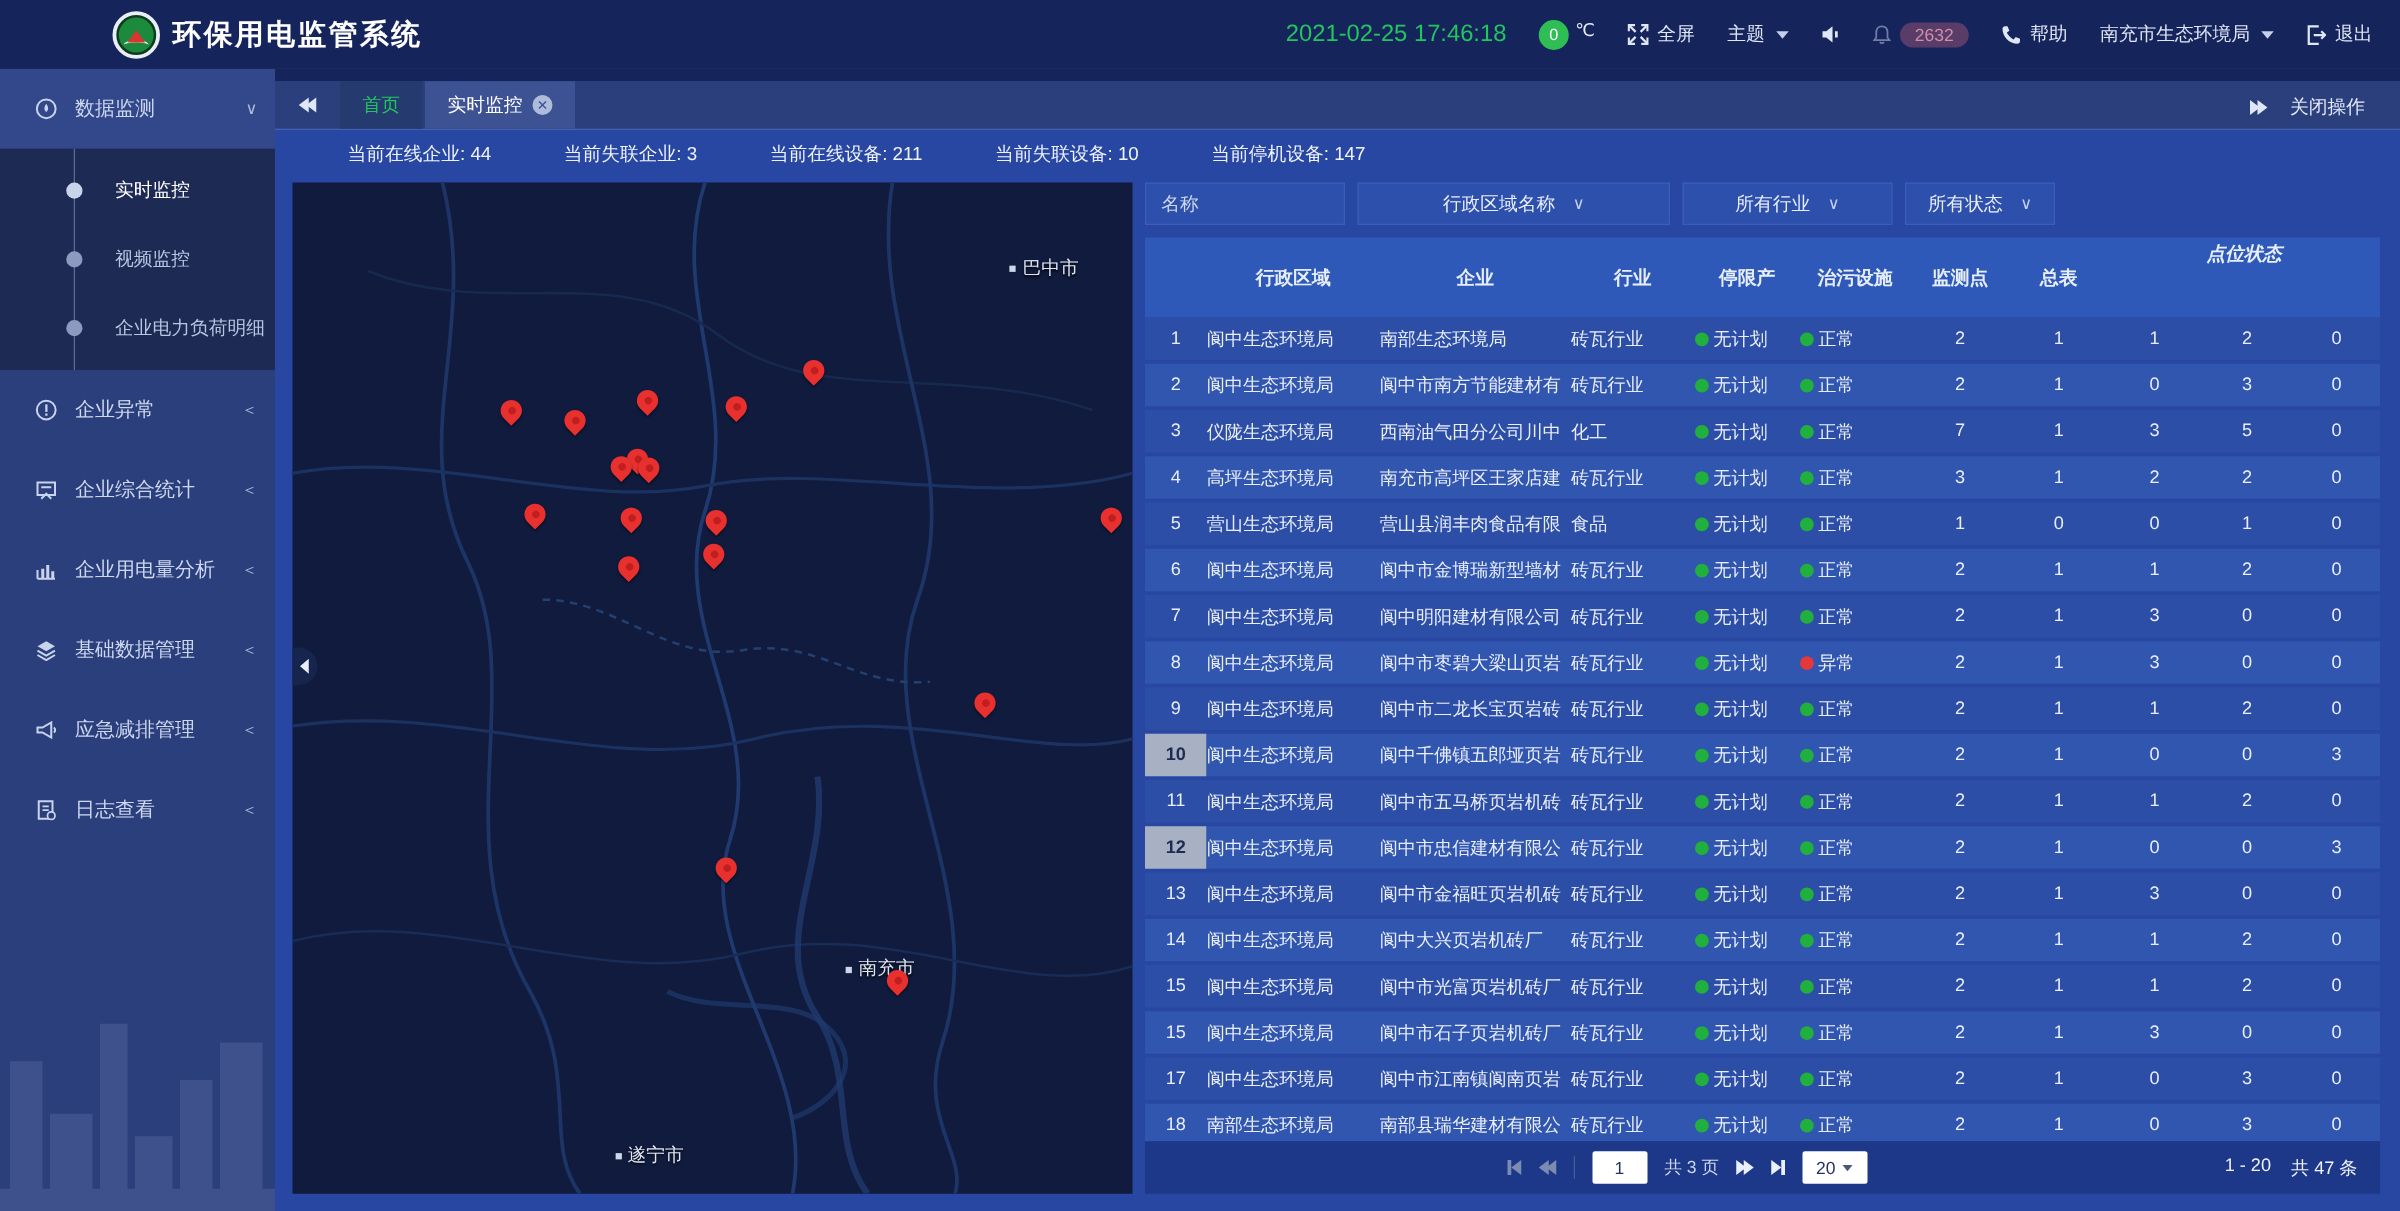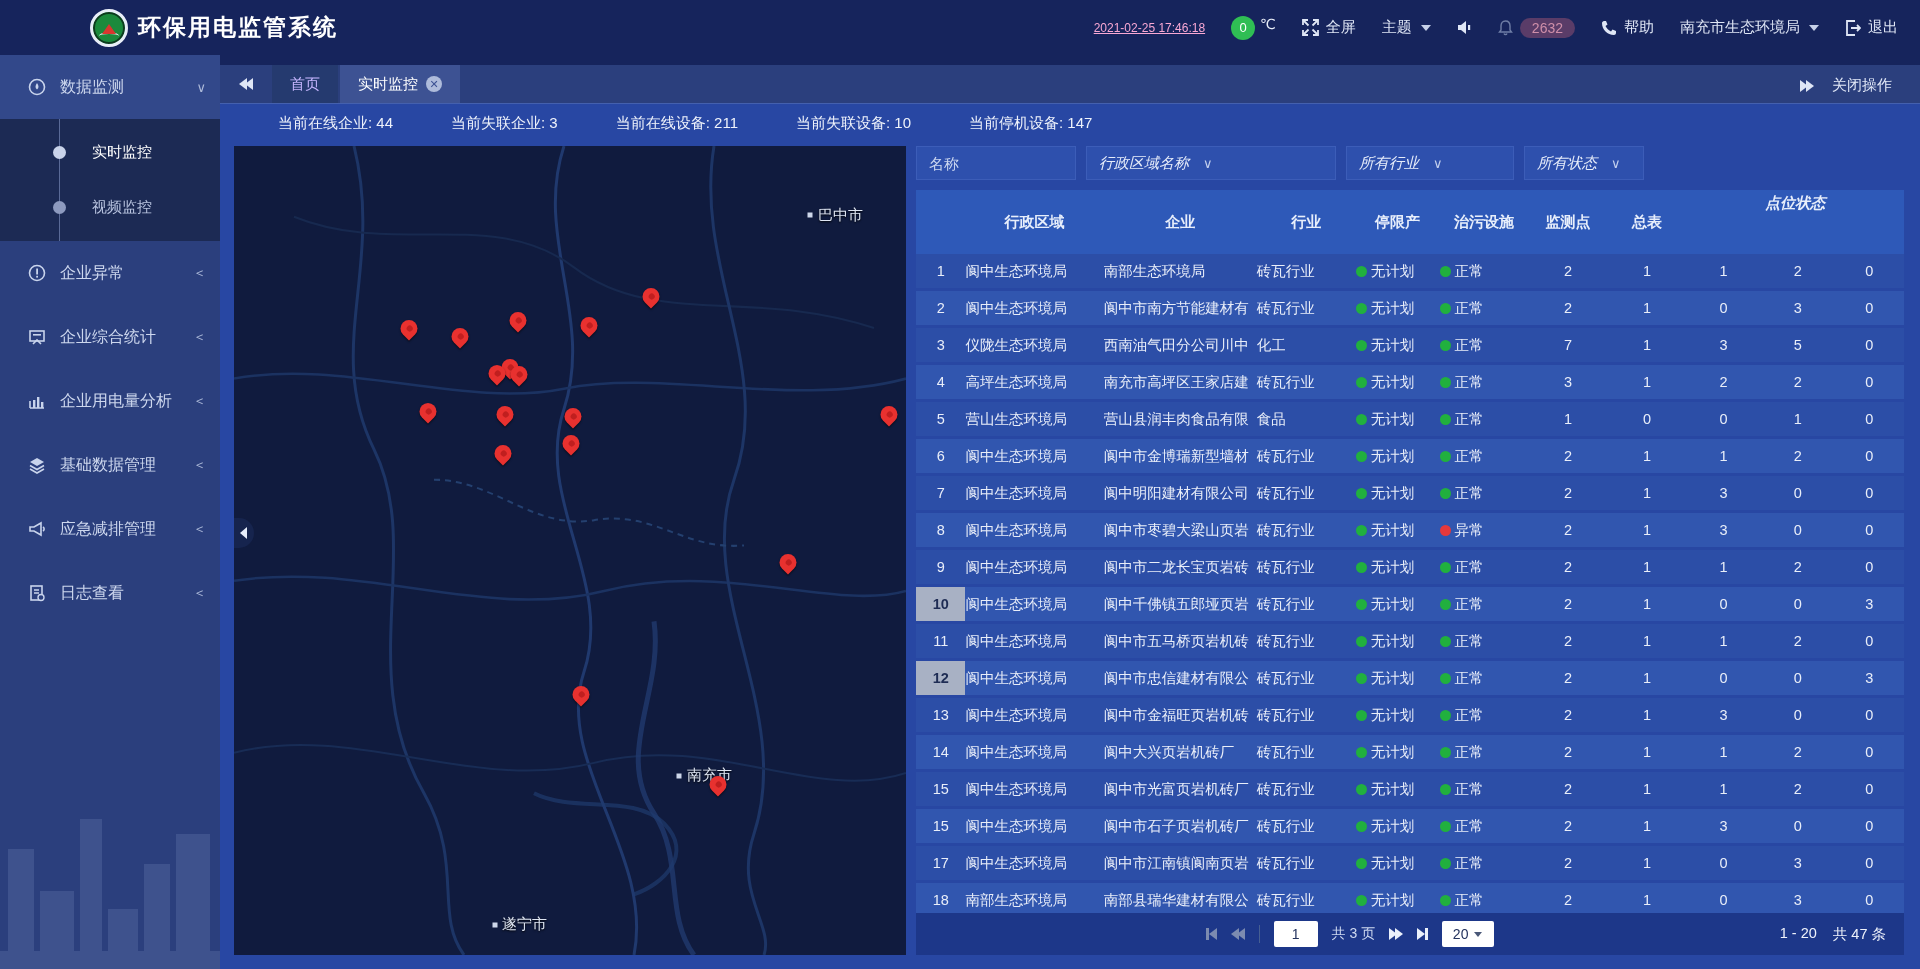--- a/index.html
+++ b/index.html
@@ -12,21 +12,21 @@
     justify-content:space-between; padding:0 22px 0 0; flex:0 0 auto; }
   .brand { display:flex; align-items:center; gap:10px; padding-left:90px; }
   .logo { width:38px; height:38px; border-radius:50%; background:#1b8a3c;
     border:3px solid #e9eef8; position:relative; box-shadow:0 0 0 2px #0e3a1e inset; }
   .logo::after { content:""; position:absolute; left:9px; top:12px; width:0; height:0;
     border-left:7px solid transparent; border-right:7px solid transparent; border-bottom:10px solid #d8372f; }
   .logo::before { content:""; position:absolute; left:6px; top:20px; width:20px; height:6px;
     border-top:2px solid #e9eef8; border-radius:50%; }
   .app-title { color:#ffffff; font-size:23px; font-weight:bold; letter-spacing:2px; }
   .top-right { display:flex; align-items:center; gap:26px; color:#dfe6f5; font-size:15px; }
-  .datetime { font-size:12px; color:#f9a8d4;text-decoration:underline; }
+  .datetime { font-size:19px; color:#22c55e; }
   .temp { display:flex; align-items:flex-start; gap:5px; }
   .temp-badge { width:24px; height:24px; border-radius:50%; background:#2fbe54; color:#fff;
     font-size:13px; display:flex; align-items:center; justify-content:center; }
   .temp-unit { font-size:14px; color:#e8edf8; }
   .top-item { display:flex; align-items:center; gap:7px; cursor:pointer; white-space:nowrap; }
   .caret-down { display:inline-block; width:0; height:0; border-left:5px solid transparent;
     border-right:5px solid transparent; border-top:6px solid #c6d0e8; margin-left:2px; }
   .bell-badge { background:#5a3c68; color:#cf8fa9; border-radius:11px; padding:2px 12px;
     font-size:14px; }
   .icon-svg { display:inline-block; vertical-align:middle; }
@@ -52,21 +52,21 @@
   .skyline div { position:absolute; bottom:0; background:#9fb4e4; }
 
   
   .main { flex:1; display:flex; flex-direction:column; min-width:0; background:#2847a3; }
 
   
   .tabbar { height:49px; background:linear-gradient(#16245c 0 10px,#2b3f7d 10px 100%);
     display:flex; align-items:flex-end; border-bottom:1px solid #4460ae; flex:0 0 auto; }
   .tab-arrow { width:52px; height:38px; display:flex; align-items:center; justify-content:center; cursor:pointer; }
   .tab { height:38px; padding:0 18px; display:flex; align-items:center; gap:8px;
-    color:#c4b5fd; font-size:15px; background:#253a6f; cursor:pointer; }
+    color:#22c55e; font-size:15px; background:#253a6f; cursor:pointer; }
   .tab.active { background:#3d5293; color:#fff; }
   .tab .close { width:16px; height:16px; border-radius:50%; background:#aebbdb; color:#3d5293;
     font-size:11px; display:flex; align-items:center; justify-content:center; cursor:pointer; }
   .tabbar .spacer { flex:1; }
   .close-ops { display:flex; align-items:center; gap:18px; padding:0 28px 8px 0;
     color:#e2e9f8; font-size:15px; cursor:pointer; }
 
   
   .statsbar { height:38px; display:flex; align-items:center; gap:58px; padding-left:58px;
     color:#eef2fb; font-size:15px; flex:0 0 auto; }
@@ -91,21 +91,21 @@
     justify-content:center; color:#e8eefb; font-size:12px; cursor:pointer; z-index:5; }
 
   
   .right-panel { flex:1; display:flex; flex-direction:column; min-width:0; }
   .filters { display:flex; gap:10px; margin-bottom:10px; flex:0 0 auto; }
   .f-input, .f-select { height:34px; background:#2e50ad; border:1px solid #3c5db8;
     color:#e7edfa; font-size:15px; padding:16px 12px; display:flex; align-items:center; }
   .f-input { width:160px; }
   .f-input::placeholder { color:#cdd8f0; }
   input.f-input { outline:none; }
-  .f-select { justify-content:flex-start; cursor:pointer;font-style:italic; }
+  .f-select { justify-content:center; cursor:pointer; }
   .f-select .chev { color:#c4d1ee; font-size:13px; margin-left:14px; }
   .f-region { width:250px; } .f-industry { width:168px; } .f-status { width:120px; }
 
   
   .grid-header { background:#2e59b8; color:#e7eefb; flex:0 0 auto; height:64px;
     display:flex; align-items:stretch; font-size:15px; font-weight:bold; }
   .gh-cell { display:flex; align-items:center; justify-content:center; }
   .gh-group { display:flex; flex-direction:column; }
   .gh-group .g-title { flex:0 0 26px; display:flex; align-items:center; justify-content:center;
     font-style:italic; }
@@ -226,20 +226,24 @@
           <div class="submenu">
             <div class="rail"></div>
             <div class="sub-item active">
               <span class="dot"></span>
               <span>实时监控</span>
             </div>
             <div class="sub-item">
               <span class="dot"></span>
               <span>视频监控</span>
             </div>
+            <div class="sub-item">
+              <span class="dot"></span>
+              <span>企业电力负荷明细</span>
+            </div>
           </div>
           <div class="menu-item">
             <svg width="18" height="18" viewBox="0 0 18 18">
               <circle cx="9" cy="9" r="7.5" fill="none" stroke="#c9d4ec" stroke-width="1.6"></circle>
               <rect x="8.2" y="4.5" width="1.8" height="6" fill="#c9d4ec"></rect>
               <rect x="8.2" y="11.8" width="1.8" height="1.8" fill="#c9d4ec"></rect>
             </svg>
             <span>企业异常</span>
             <span class="chev">＜</span>
           </div>

